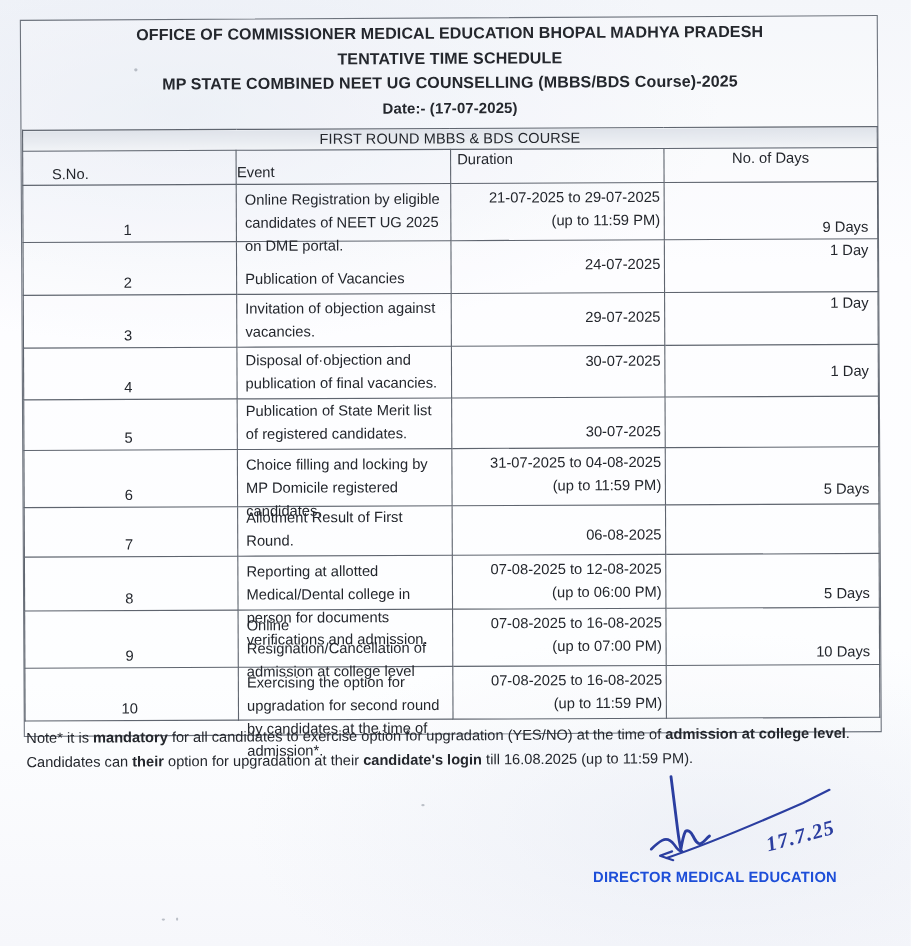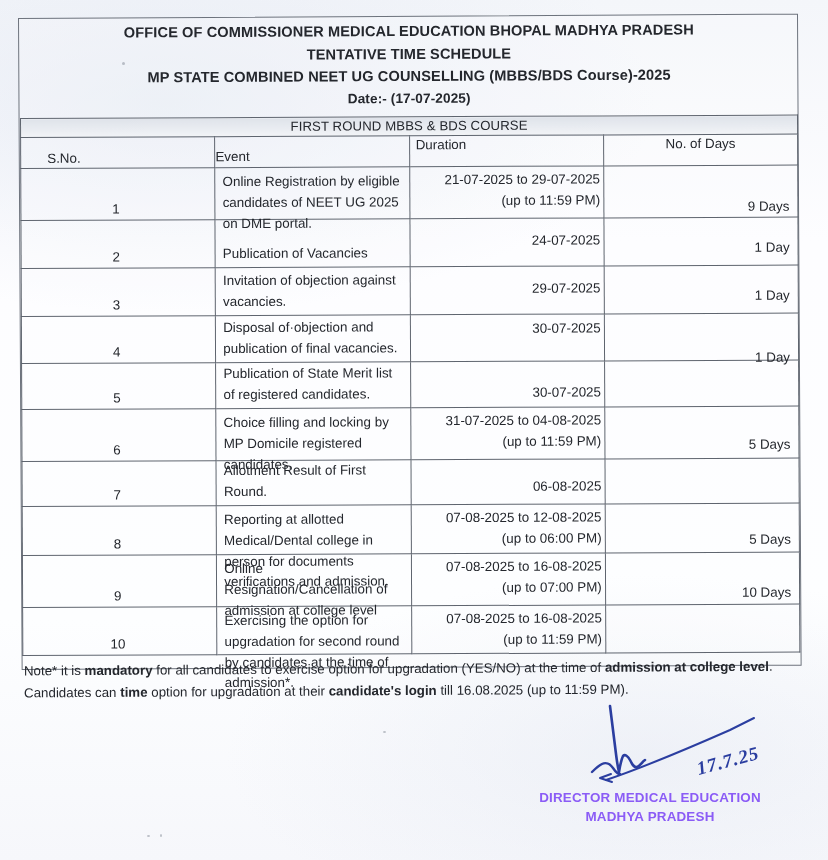--- a/index.html
+++ b/index.html
@@ -104,21 +104,21 @@
     font-size: 13.4px; line-height: 1.55;
   }
   td.event.low .txt { top: auto; bottom: 2px; }
   td.dur .txt {
     position: absolute; left: 5px; right: 3px; top: 3px;
     font-size: 13.4px; line-height: 1.55;
   }
   td.dur.mid .txt { top: auto; bottom: 3px; }
   td.days .txt {
     position: absolute; right: 8px; left: 4px;
-    text-align: right; font-size: 13.4px; margin-top: 20px;
+    text-align: right; font-size: 13.4px;
   }
 
   
   .note {
     position: absolute;
     left: 24px; top: 658px;
     width: 790px;
     font-size: 13.3px;
     line-height: 1.62;
     color: #24272d;
@@ -139,21 +139,21 @@
     font-family: "Liberation Serif", serif;
     font-size: 19px; font-style: italic; font-weight: bold;
     color: #2b3ea0;
     transform: rotate(-15deg);
     letter-spacing: 1px;
   }
   .sig-name {
     position: absolute; left: 0; top: 84px; width: 300px;
     text-align: center;
     font-size: 13.4px; font-weight: bold;
-    color: #8b5cf6; letter-spacing: .2px;
+    color: #1d4ed8; letter-spacing: .2px;
   }
   .sig-name .l2 { display: block; margin-top: 4px; }
 
   
   .speck { position: absolute; background: #8b919c; border-radius: 50%; opacity: .55; }
 </style>
 </head>
 <body>
 
 <div class="paper"></div>
@@ -336,33 +336,32 @@
               <span class="txt"><span>07-08-2025 to 16-08-2025</span><br><span>(up to 11:59 PM)</span></span>
             </td>
         <td class="days">
               <span class="txt"></span>
             </td>
       </tr>
     </tbody>
       </table>
   </div>
 
-  <div class="note"><span>Note* it is </span><b>mandatory</b><span> for all candidates to exercise option for upgradation (YES/NO) at the time of </span><b>admission at college level</b><span>. Candidates can </span><b>time</b><span> option for upgradation at their </span><b>candidate's login</b><span> till 16.08.2025 (up to 11:59 PM).</span></div>
+  <div class="note"><span>Note* it is </span><b>mandatory</b><span> for all candidates to exercise option for upgradation (YES/NO) at the time of </span><b>admission at college level</b><span>. Candidates can </span><b>their</b><span> option for upgradation at their </span><b>candidate's login</b><span> till 16.08.2025 (up to 11:59 PM).</span></div>
 
   <div class="sig-block">
     <svg class="sig-svg" width="220" height="90" viewBox="0 0 220 90">
       <path d="M40 2 C42 18, 44 34, 46 50 C47 58, 48 64, 49 68 C50 62, 51 56, 53 52 C55 50, 58 52, 60 56 C62 60, 64 64, 67 63 C70 62, 72 58, 75 56" fill="none" stroke="#2b3ea0" stroke-width="2.6" stroke-linecap="round" stroke-linejoin="round"></path>
       <path d="M22 68 C24 66, 28 62, 32 60 C36 58, 40 60, 43 64 C45 67, 47 70, 50 70" fill="none" stroke="#2b3ea0" stroke-width="2.4" stroke-linecap="round" fill-opacity="0"></path>
       <path d="M36 76 C60 68, 110 48, 160 26 C170 21, 178 17, 184 14" fill="none" stroke="#2b3ea0" stroke-width="2" stroke-linecap="round"></path>
       <path d="M42 78 L30 74 L41 70" fill="none" stroke="#2b3ea0" stroke-width="2" stroke-linecap="round" stroke-linejoin="round"></path>
     </svg>
     <div class="sig-date">17.7.25</div>
     <div class="sig-name">
       <span>DIRECTOR MEDICAL EDUCATION</span>
-      <span class="l2">MADHYA PRADESH</span>
     </div>
   </div>
 
   <span class="speck" style="left:383px; top:731px; width:3px; height:2px;"></span>
   <span class="speck" style="left:147px; top:835px; width:3px; height:2px;"></span>
   <span class="speck" style="left:160px; top:834px; width:2px; height:3px;"></span>
   <span class="speck" style="left:122px; top:62px; width:3px; height:3px;"></span>
   <span class="speck" style="left:248px; top:587px; width:3px; height:2px;"></span>
 
 </div>

